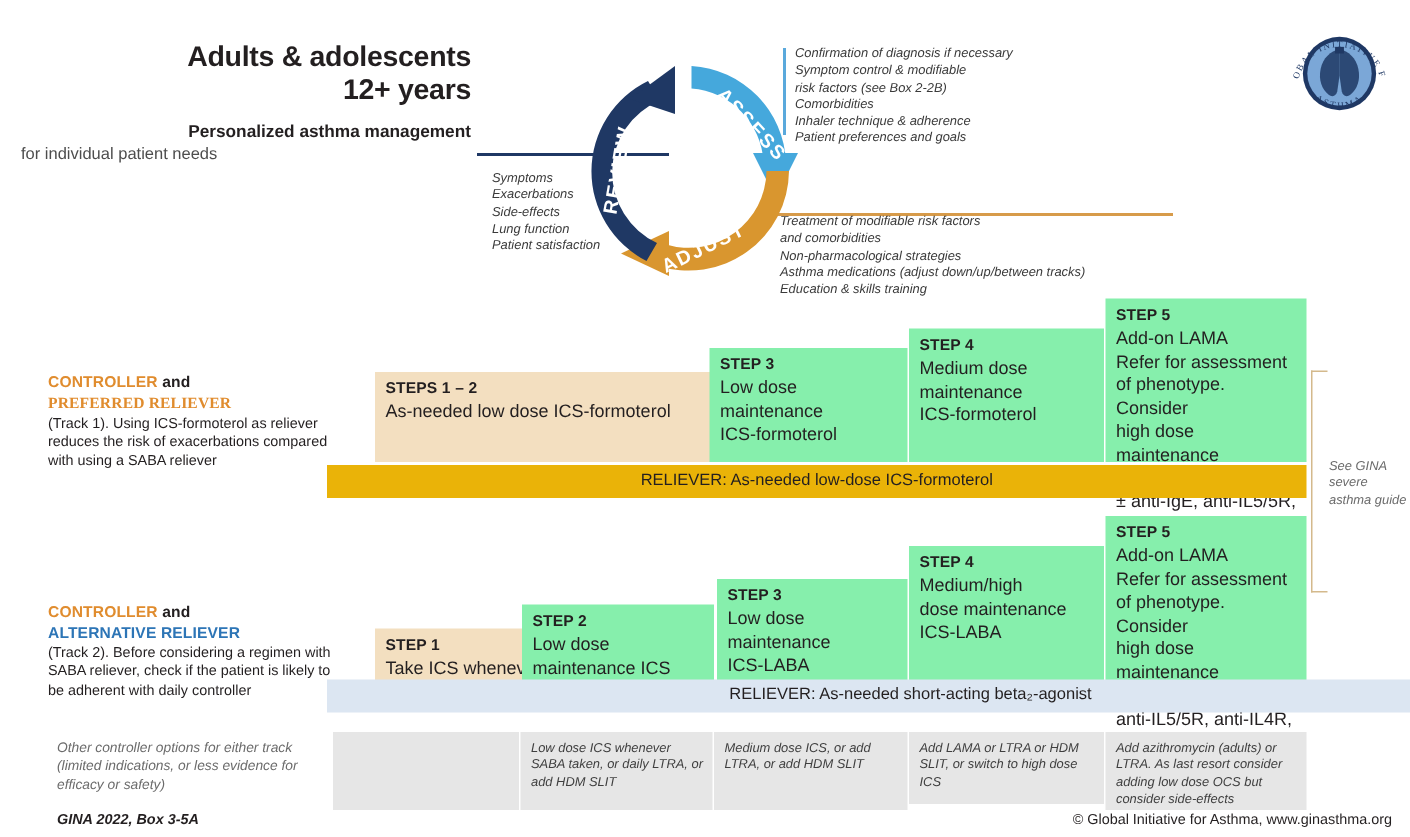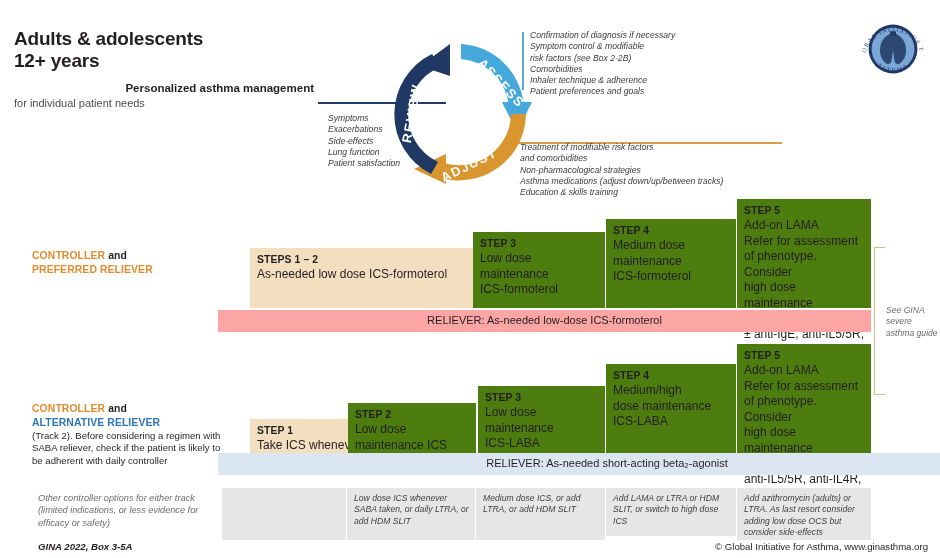--- a/index.html
+++ b/index.html
@@ -8,57 +8,57 @@
     background:#ffffff;
     font-family:"Liberation Sans","DejaVu Sans",sans-serif;
     color:#231f20;
     position:relative;
     overflow:hidden;
   }
   .abs{position:absolute;}
 
   
   #title-block{left:14px;top:28px;width:300px;}
-  #main-title{font-size:19px;font-weight:bold;line-height:1.15;letter-spacing:-0.2px;}
+  #main-title{font-size:19px;font-weight:bold;line-height:1.15;letter-spacing:-0.2px;text-align:right;}
   #subtitle{font-size:11.5px;font-weight:bold;margin-top:9px;line-height:1.25;text-align:right;}
   #subtext{font-size:11px;color:#4d4d4d;line-height:1.28;margin-top:1px;}
 
   
   #gina-logo{right:10px;top:12px;width:74px;height:74px;}
 
   
   #cycle-wrap{left:318px;top:18px;width:570px;height:178px;}
   .cyc-text{font-size:8.6px;font-style:italic;color:#3a3a3a;line-height:1.31;}
   #assess-text{left:212px;top:12px;width:240px;}
   #adjust-text{left:202px;top:124px;width:290px;}
   #review-text{left:10px;top:95px;width:110px;}
   #assess-rule{left:204px;top:14px;width:1.6px;height:58px;background:#5aa9dc;}
   #adjust-rule{left:196px;top:124px;width:268px;height:1.6px;background:#d79b4a;}
   #review-rule{left:0px;top:84px;width:128px;height:1.6px;background:#1f3864;}
 
   
   .track-label{width:198px;font-size:9.6px;line-height:1.33;color:#231f20;}
   .track-label .lead{font-weight:bold;font-size:10.4px;letter-spacing:.1px;}
   .ctrl-orange{color:#e08c2e;}
-  .rel-orange{color:#e08c2e;}
+  .rel-orange{color:#e08c2e;font-family:Liberation Serif, serif;}
   .rel-blue{color:#2d75b6;}
   #track1-label{left:32px;top:249px;}
   #track2-label{left:32px;top:402px;}
 
   
   .step{position:absolute;box-sizing:border-box;padding:5px 7px 4px 7px;}
   .step .sname{font-weight:bold;font-size:10.4px;line-height:1.34;letter-spacing:.1px;}
   .step .sbody{font-size:12px;line-height:1.30;}
   .pale{background:#f3dfc0;margin-left:32px;}
-  .deep{background:#4d7c0f;}
+  .deep{background:#86efac;}
 
   
   .reliever{position:absolute;box-sizing:border-box;text-align:center;}
   .reliever span{font-size:11px;line-height:20px;}
-  #reliever1{background:#fca5a5;}
+  #reliever1{background:#eab308;}
   #reliever2{background:#dce6f2;}
 
   
   #bracket{left:874px;top:247px;width:10px;height:146px;
     border-left:1.4px solid #d4b98c;border-top:1.4px solid #d4b98c;border-bottom:1.4px solid #d4b98c;}
   #bracket-text{left:886px;top:305px;width:54px;font-size:8.6px;font-style:italic;color:#6b6b6b;line-height:1.32;}
 
   
   #other-label{left:38px;top:492px;width:185px;font-size:9.2px;font-style:italic;color:#6b6b6b;line-height:1.34;}
   .other-cell{position:absolute;box-sizing:border-box;background:#e6e6e6;
@@ -153,20 +153,21 @@
     <div>Asthma medications (adjust down/up/between tracks)</div>
     <div>Education &amp; skills training</div>
   </div>
 </div>
 
 <div class="abs track-label" id="track1-label">
   <div class="lead">
     <span class="ctrl-orange">CONTROLLER</span><span> and</span>
   </div>
   <div class="lead rel-orange">PREFERRED RELIEVER</div>
+  <div>(Track 1). Using ICS-formoterol as reliever reduces the risk of exacerbations compared with using a SABA reliever</div>
 </div>
 
 <div class="step pale" style="left:218px;top:248px;width:255px;height:60px;">
   <div class="sname">STEPS 1 – 2</div>
   <div class="sbody" style="white-space:pre-line">As-needed low dose ICS-formoterol</div>
 </div>
 
 <div class="step deep" style="left:473px;top:232px;width:132px;height:76px;">
   <div class="sname">STEP 3</div>
   <div class="sbody" style="white-space:pre-line">Low dose

